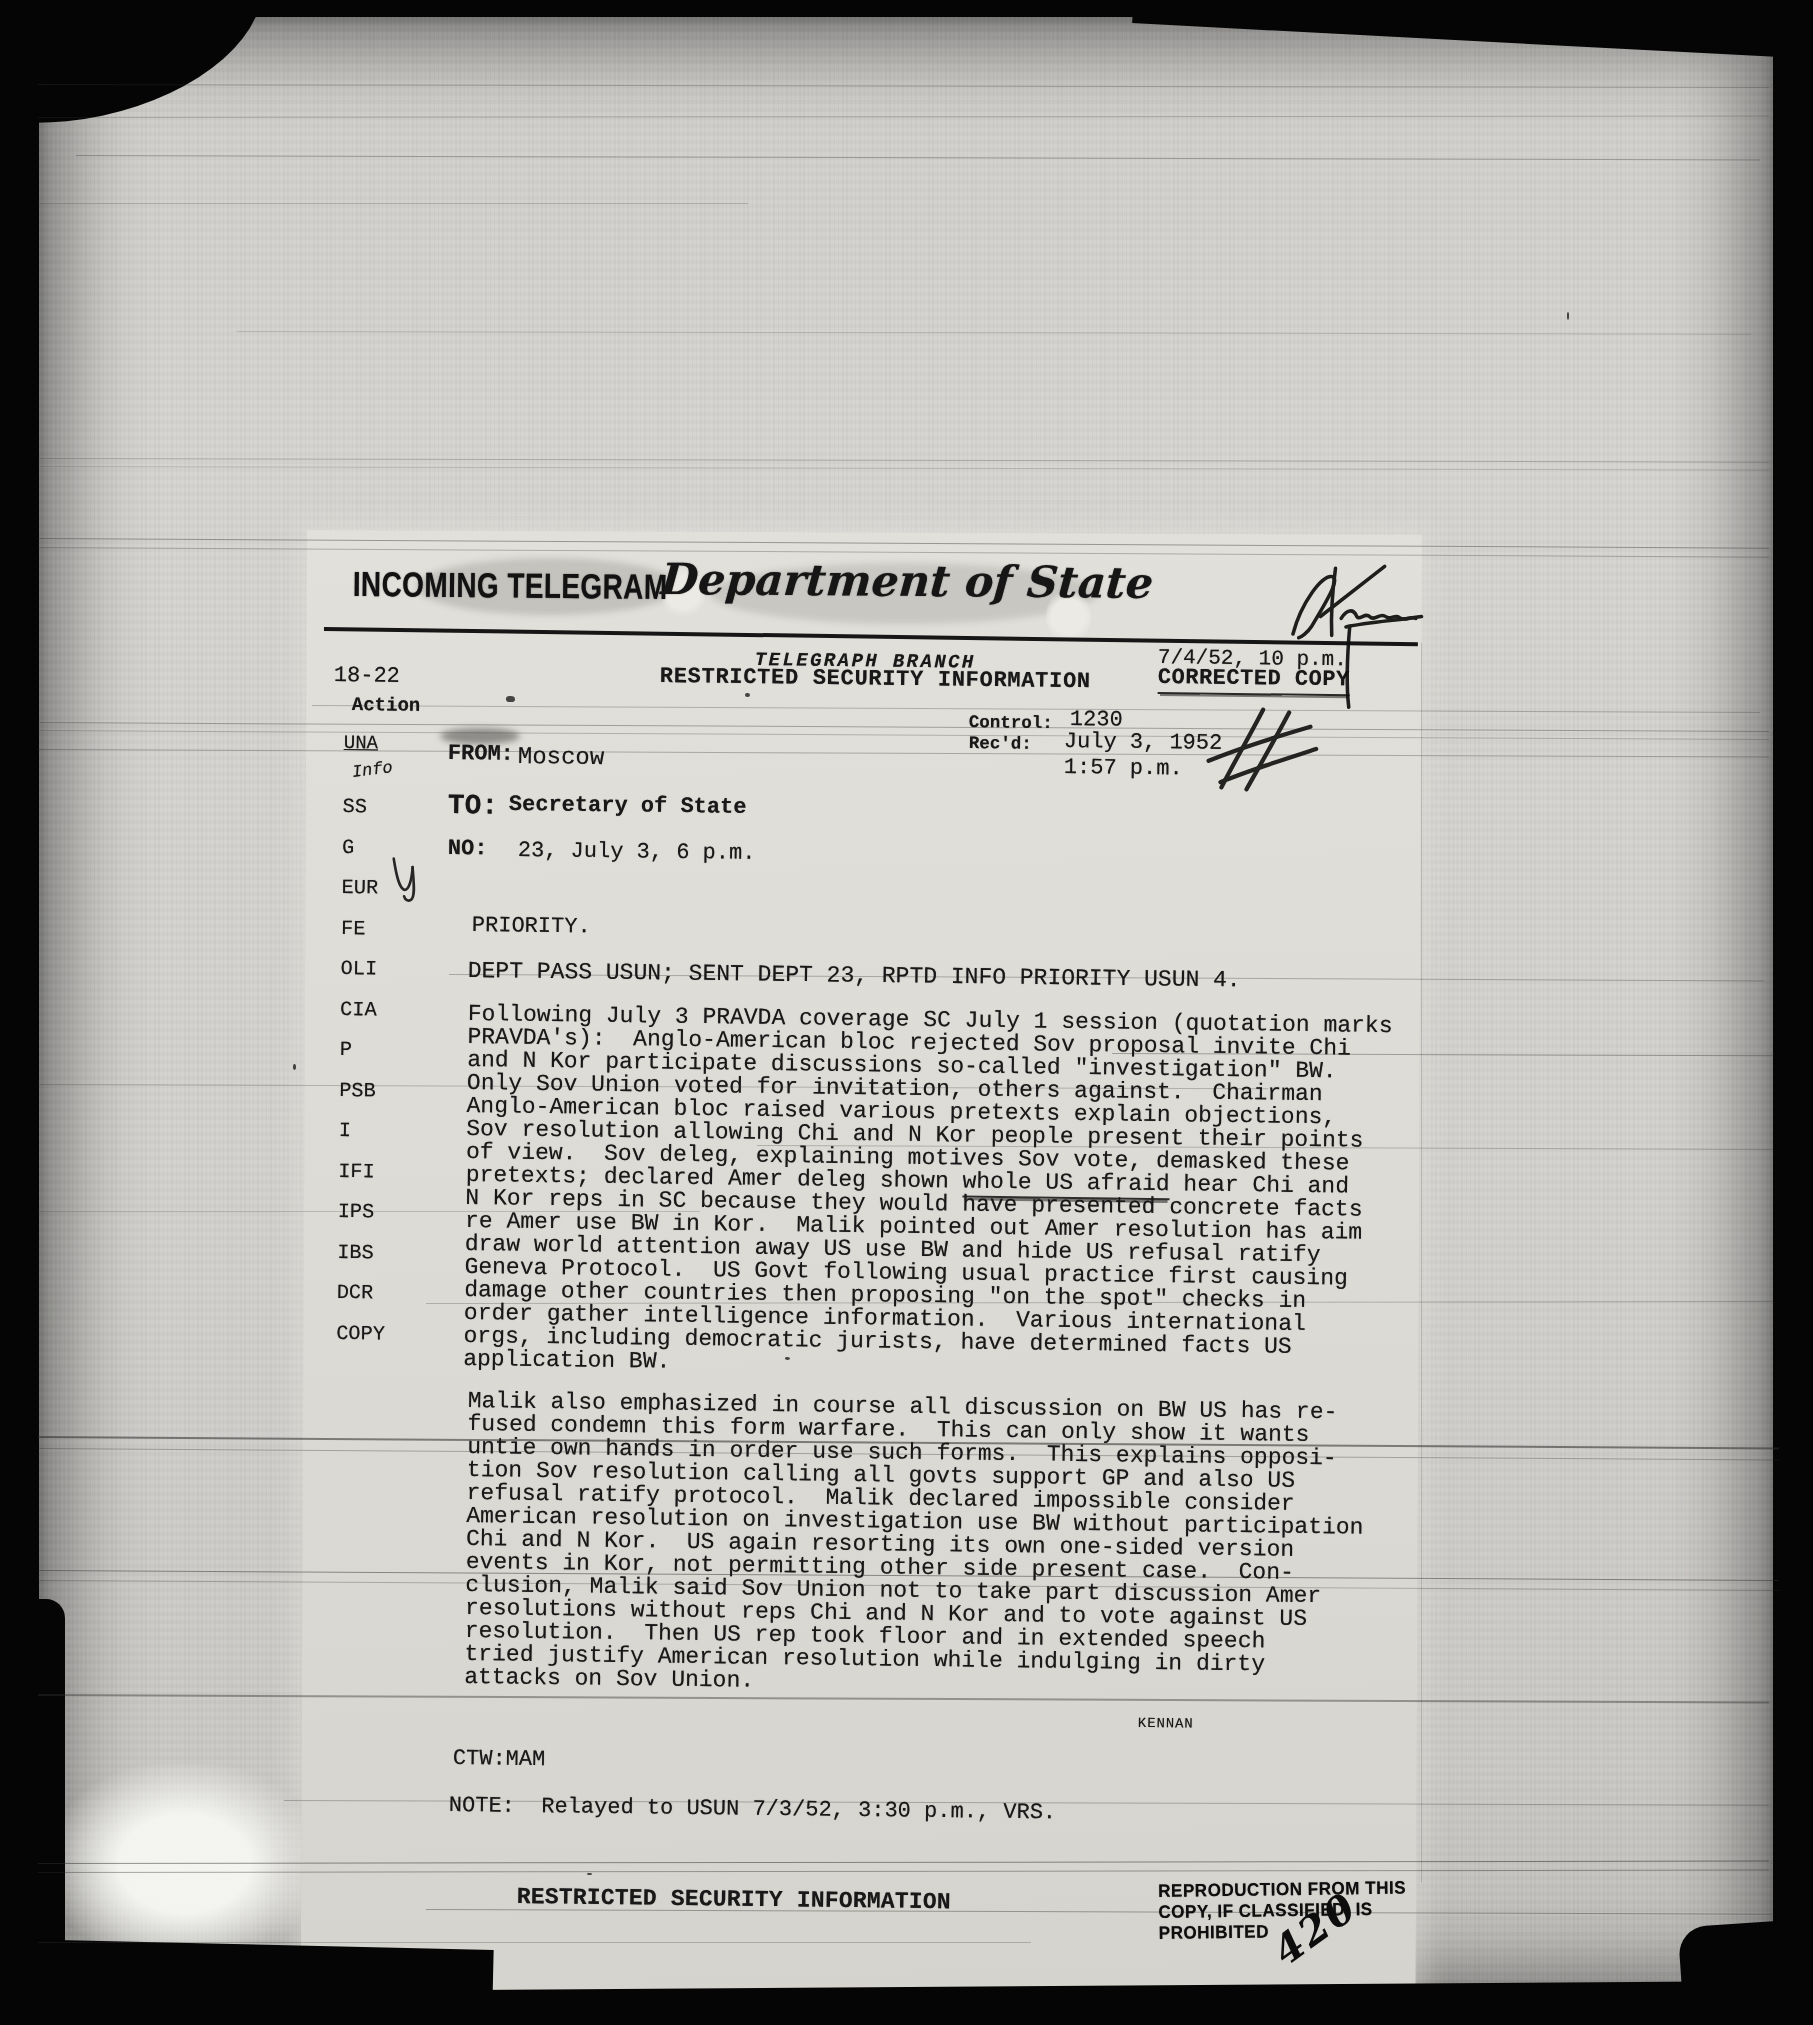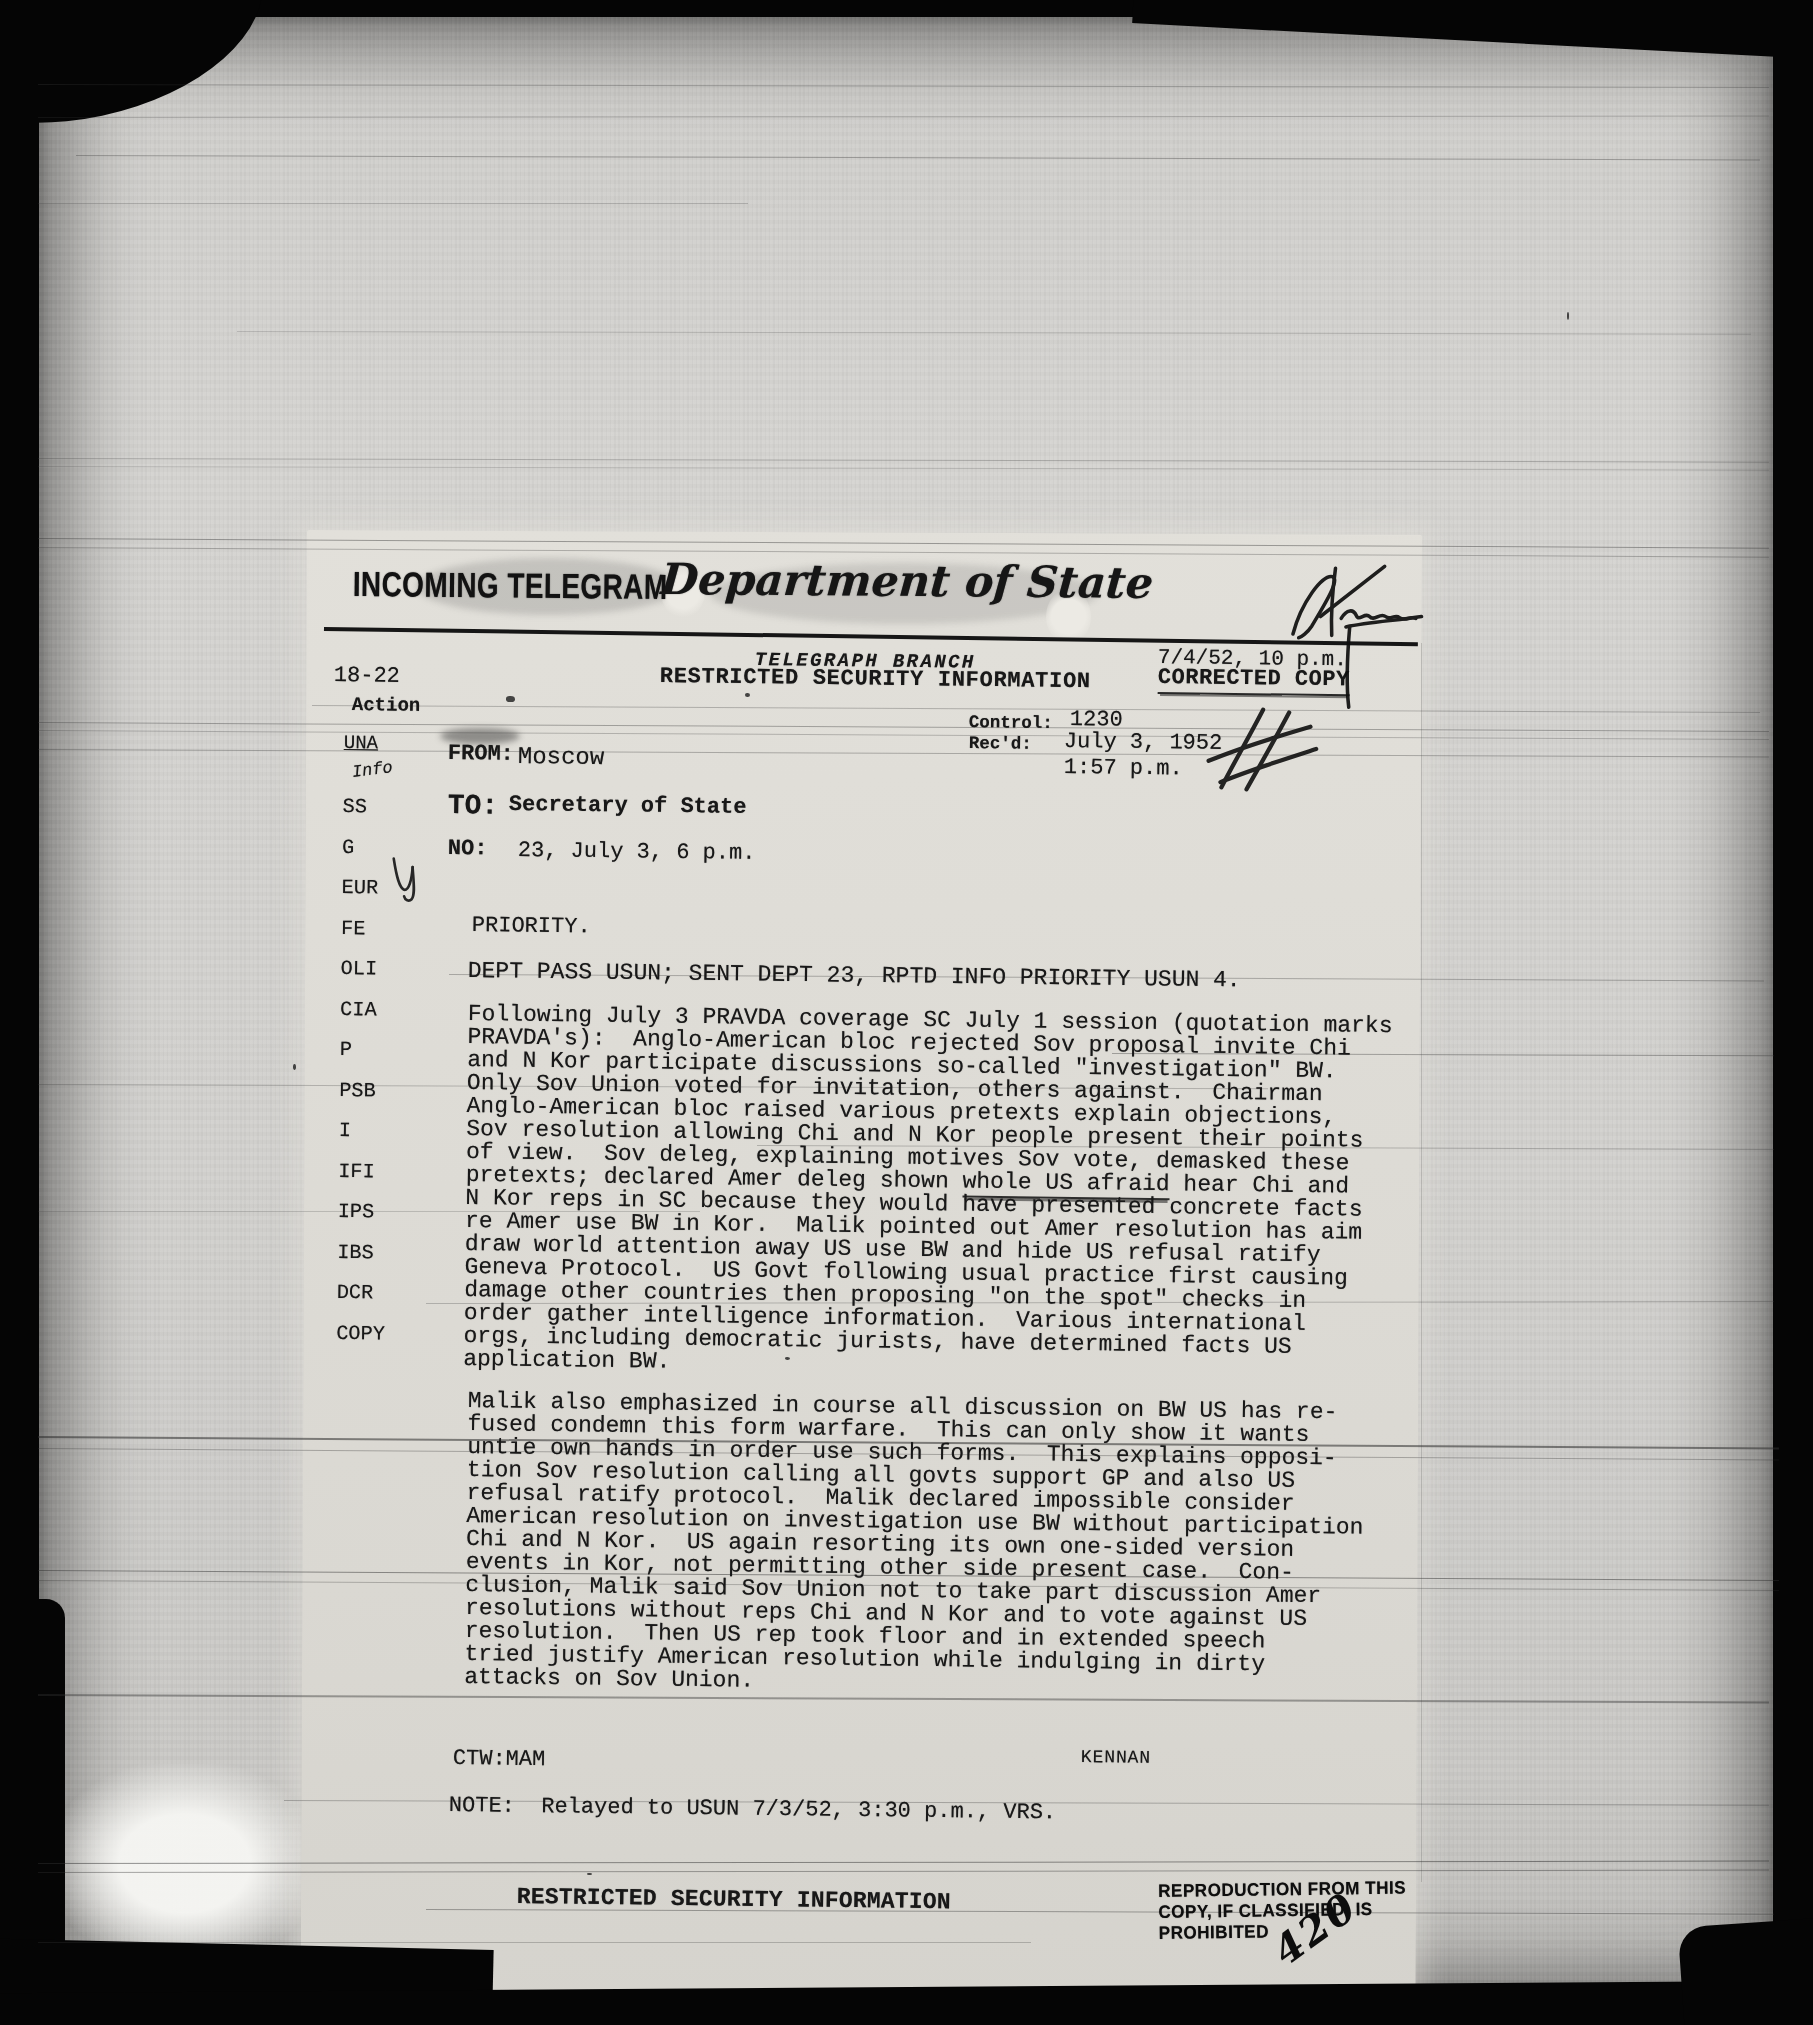--- a/index.html
+++ b/index.html
@@ -179,21 +179,21 @@
     <div class="bl mono">American resolution on investigation use BW without participation</div>
     <div class="bl mono">Chi and N Kor.  US again resorting its own one-sided version</div>
     <div class="bl mono">events in Kor, not permitting other side present case.  Con-</div>
     <div class="bl mono">clusion, Malik said Sov Union not to take part discussion Amer</div>
     <div class="bl mono">resolutions without reps Chi and N Kor and to vote against US</div>
     <div class="bl mono">resolution.  Then US rep took floor and in extended speech</div>
     <div class="bl mono">tried justify American resolution while indulging in dirty</div>
     <div class="bl mono">attacks on Sov Union.</div>
   </div>
 
-  <div class="tx mono" style="left:1081px;top:1715px;font-size:18px;letter-spacing:0.9px;margin-top:32px;">KENNAN</div>
+  <div class="tx mono" style="left:1138px;top:1715px;font-size:14px;letter-spacing:0.9px;">KENNAN</div>
   <div class="tx mono" style="left:453px;top:1746px;font-size:22px;">CTW:MAM</div>
   <div class="tx mono" style="left:449px;top:1793px;font-size:22px;">NOTE:  Relayed to USUN 7/3/52, 3:30 p.m., VRS.</div>
 
   <div class="tx mono b" style="left:517px;top:1884px;font-size:23px;letter-spacing:0.2px;">RESTRICTED SECURITY INFORMATION</div>
   <div class="rstamp" style="position:absolute;left:1158px;top:1881px;">
     <div>REPRODUCTION FROM THIS</div>
     <div>COPY, IF CLASSIFIED, IS</div>
     <div>PROHIBITED</div>
   </div>
   <div class="hand420" style="position:absolute;left:1264px;top:1936px;">420</div>

